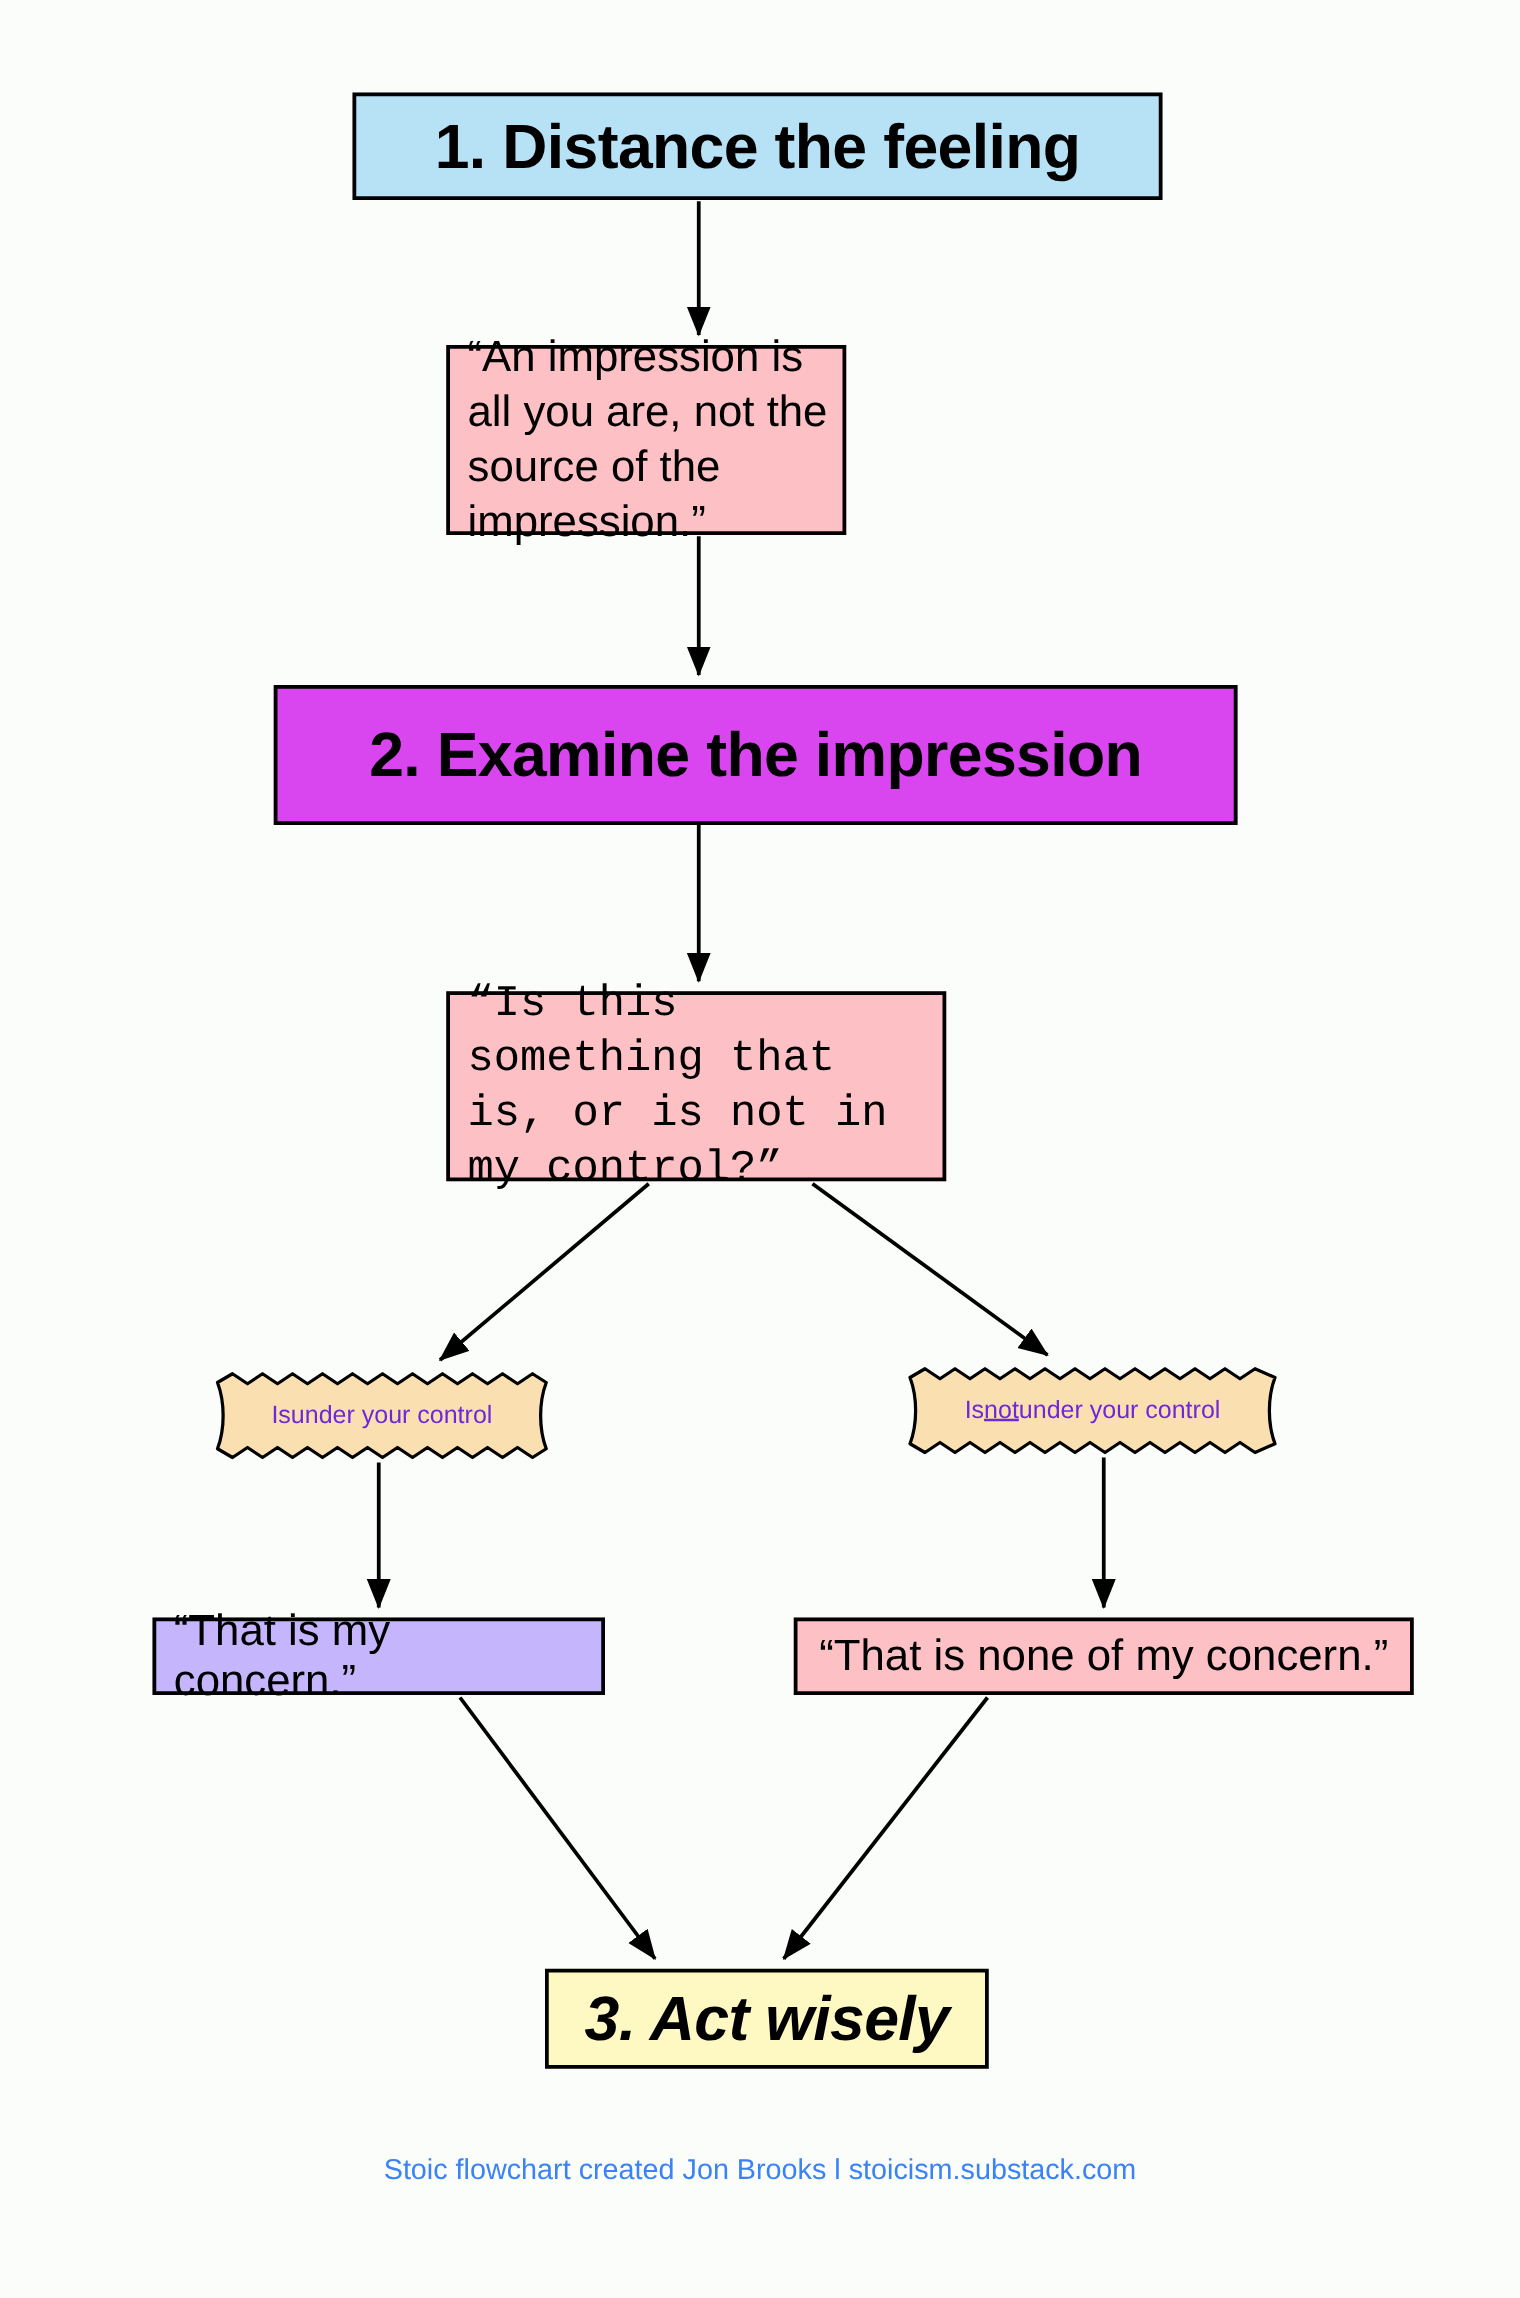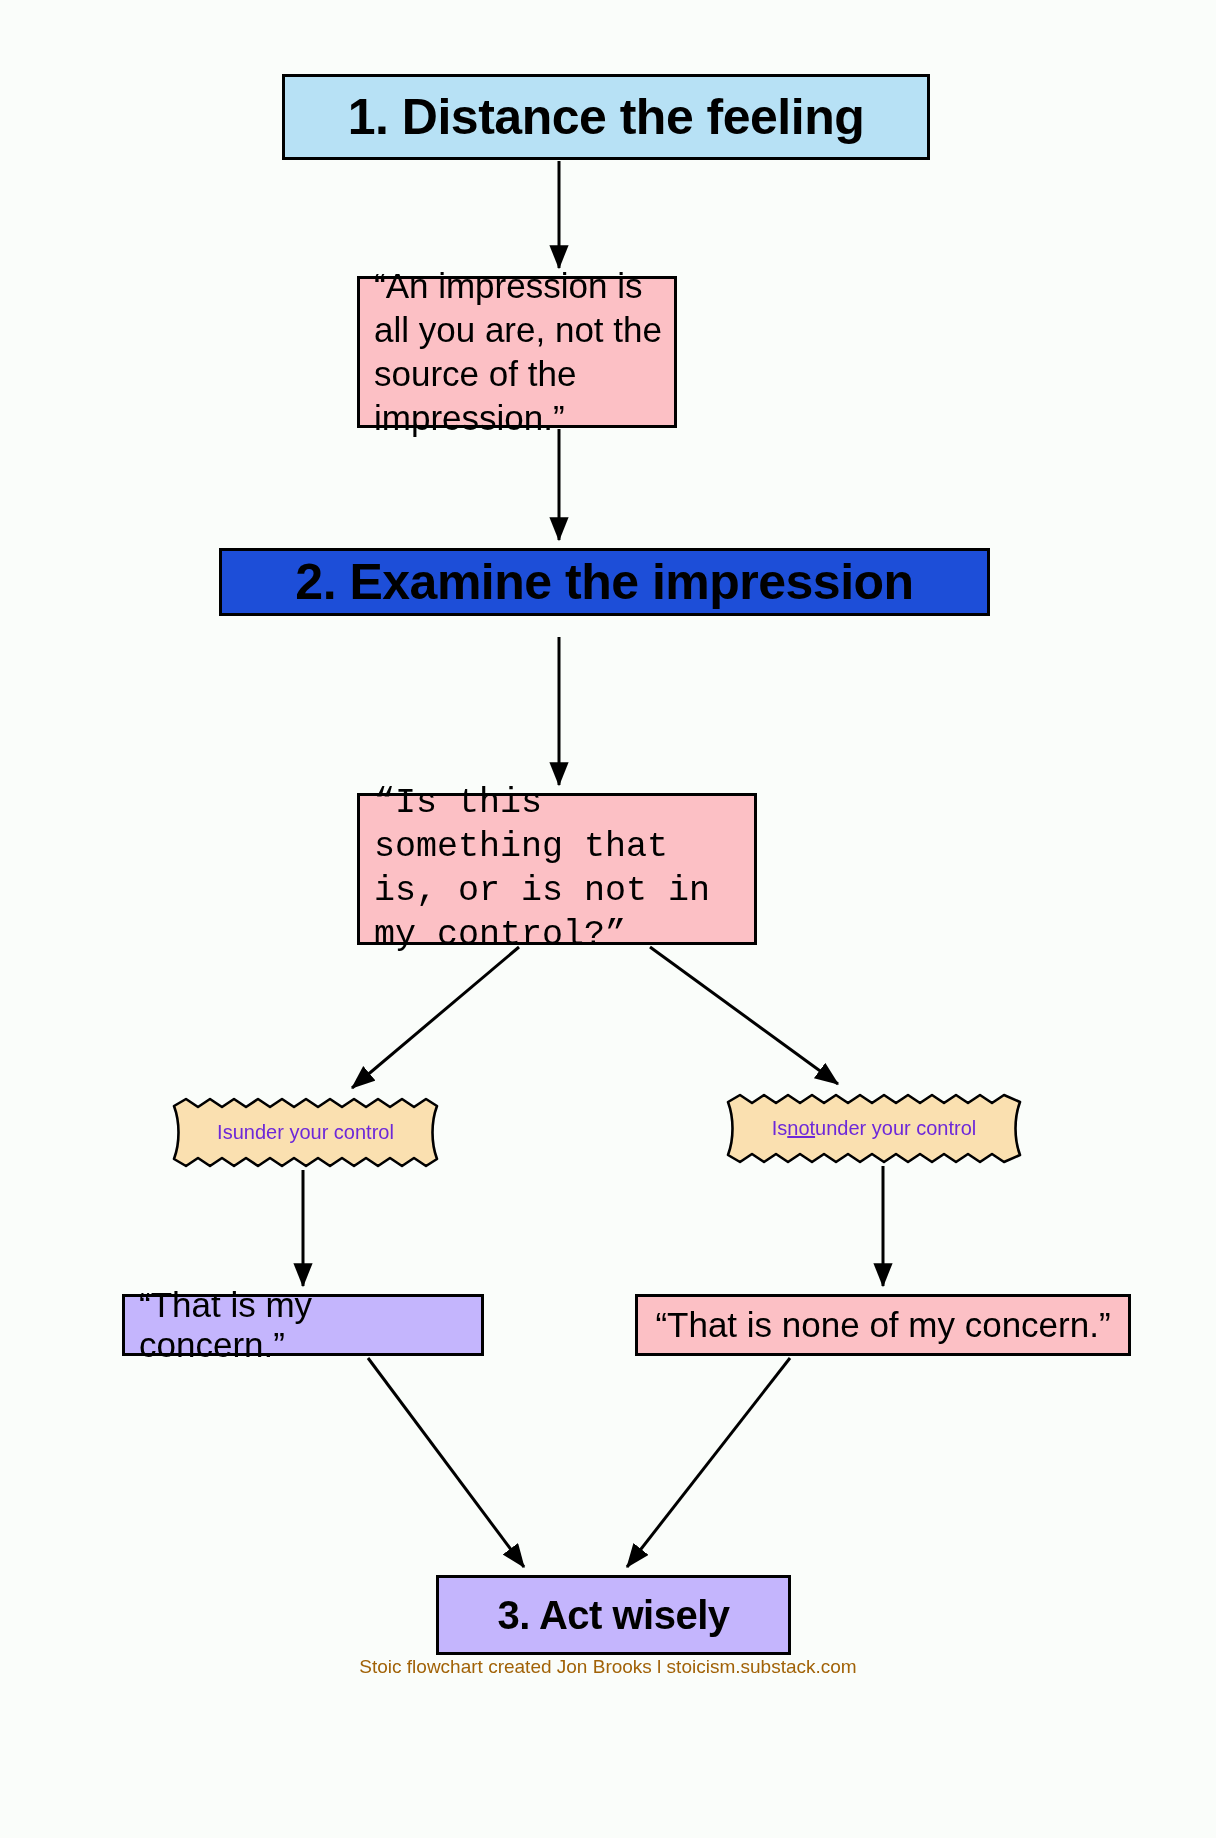--- a/index.html
+++ b/index.html
@@ -58,22 +58,22 @@
   
   #quote1 {
     left: 357px; top: 276px;
     width: 320px; height: 152px;
     background: #fcc0c5;
     font-size: 35px;
   }
   
   #step2 {
     left: 172px; top: 548px;
-    width: 771px; height: 68px;
-    background: #1d4ed8;
+    width: 771px; height: 112px;
+    background: #d946ef;
     font-size: 50px;
   }
   
   #quote2 {
     left: 357px; top: 793px;
     width: 400px; height: 152px;
     background: #fcc0c5;
     font-size: 35px;
     font-family: Liberation Mono, monospace;
   }
@@ -87,22 +87,23 @@
   #outcome-right {
     left: 635px; top: 1294px;
     width: 496px; height: 62px;
     background: #fcc0c5;
     font-size: 35px;
   }
   
   #step3 {
     left: 389px; top: 1575px;
     width: 355px; height: 80px;
-    background: #c4b5fd;
-    font-size: 40px;
+    background: #fef9c3;
+    font-size: 50px;
+    font-style: italic;
   }
   
   .tag {
     position: absolute;
     color: #6d28d9;
     font-size: 20px;
   }
   .tag svg {
     position: absolute;
     left: 0; top: 0;
@@ -116,25 +117,25 @@
     justify-content: center;
     white-space: nowrap;
   }
   #tag-left  { left: 168px; top: 1096px; width: 275px; height: 73px; }
   #tag-right { left: 722px; top: 1092px; width: 304px; height: 73px; }
   .tag-underline { text-decoration: underline; }
   
   #credit {
     position: absolute;
     left: 0;
-    top: 1656px;
+    top: 1722px;
     width: 1216px;
     text-align: center;
-    color: #a16207;
-    font-size: 19px;
+    color: #3b82f6;
+    font-size: 23px;
   }
 </style>
 </head>
 <body>
 
 <div id="canvas">
 
   <svg id="edges" viewBox="0 0 1216 1838" width="1216" height="1838" aria-hidden="true">
     <defs>
       <marker id="ah" markerWidth="9" markerHeight="9" refX="7.6" refY="3.2" orient="auto" markerUnits="strokeWidth">

